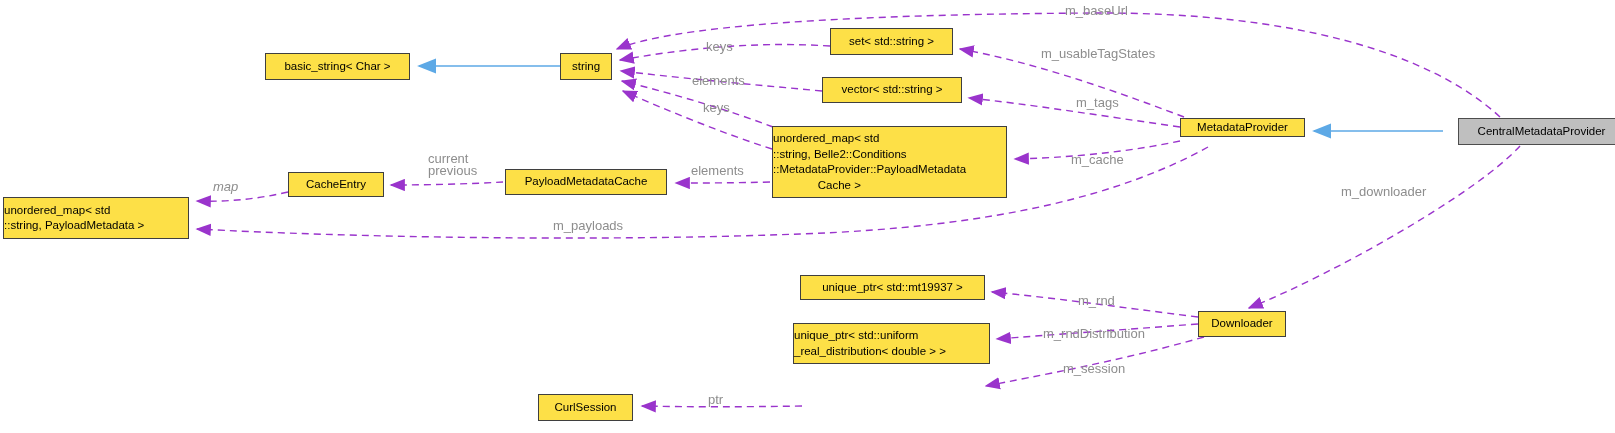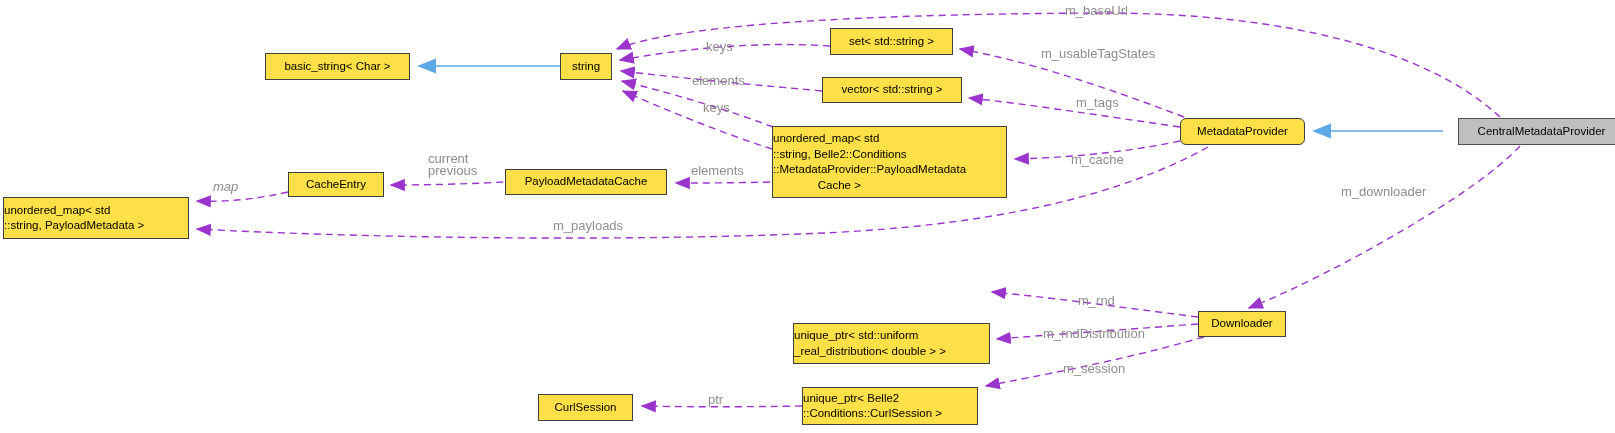--- a/index.html
+++ b/index.html
@@ -62,32 +62,31 @@
   </svg>
 
   <div class="node" style="left:265px;top:53px;width:145px;height:27px;">basic_string&lt; Char &gt;</div>
   <div class="node" style="left:560px;top:53px;width:52px;height:27px;">string</div>
   <div class="node" style="left:830px;top:28px;width:123px;height:27px;">set&lt; std::string &gt;</div>
   <div class="node" style="left:822px;top:77px;width:140px;height:26px;">vector&lt; std::string &gt;</div>
   <div class="node multi" style="left:772px;top:126px;width:235px;height:72px;">unordered_map&lt; std
 ::string, Belle2::Conditions
 ::MetadataProvider::PayloadMetadata
               Cache &gt;</div>
-  <div class="node" style="left:1180px;top:118px;width:125px;height:27px;border-radius:6px;">MetadataProvider</div>
+  <div class="node" style="left:1180px;top:118px;width:125px;height:19px;">MetadataProvider</div>
   <div class="node hl" style="left:1443px;top:118px;width:167px;height:27px;margin-left:15px;">CentralMetadataProvider</div>
   <div class="node" style="left:288px;top:172px;width:96px;height:25px;">CacheEntry</div>
   <div class="node" style="left:505px;top:169px;width:162px;height:26px;">PayloadMetadataCache</div>
   <div class="node multi" style="left:3px;top:197px;width:186px;height:42px;">unordered_map&lt; std
 ::string, PayloadMetadata &gt;</div>
+  <div class="node" style="left:800px;top:275px;width:185px;height:25px;">unique_ptr&lt; std::mt19937 &gt;</div>
   <div class="node multi" style="left:793px;top:323px;width:197px;height:41px;">unique_ptr&lt; std::uniform
 _real_distribution&lt; double &gt; &gt;</div>
   <div class="node" style="left:1198px;top:311px;width:88px;height:26px;">Downloader</div>
   <div class="node" style="left:538px;top:394px;width:95px;height:27px;">CurlSession</div>
-  <div class="node multi" style="left:802px;top:387px;width:176px;height:38px;">unique_ptr&lt; Belle2
-::Conditions::CurlSession &gt;</div>
 
   <div class="elabel" style="left:1065px;top:5px;">m_baseUrl</div>
   <div class="elabel" style="left:706px;top:41px;">keys</div>
   <div class="elabel" style="left:1041px;top:48px;">m_usableTagStates</div>
   <div class="elabel" style="left:692px;top:75px;">elements</div>
   <div class="elabel" style="left:1076px;top:97px;">m_tags</div>
   <div class="elabel" style="left:703px;top:102px;">keys</div>
   <div class="elabel" style="left:1071px;top:135px;margin-top:19px;">m_cache</div>
   <div class="elabel" style="left:691px;top:165px;">elements</div>
   <div class="elabel" style="left:428px;top:153px;width:54px;">current

